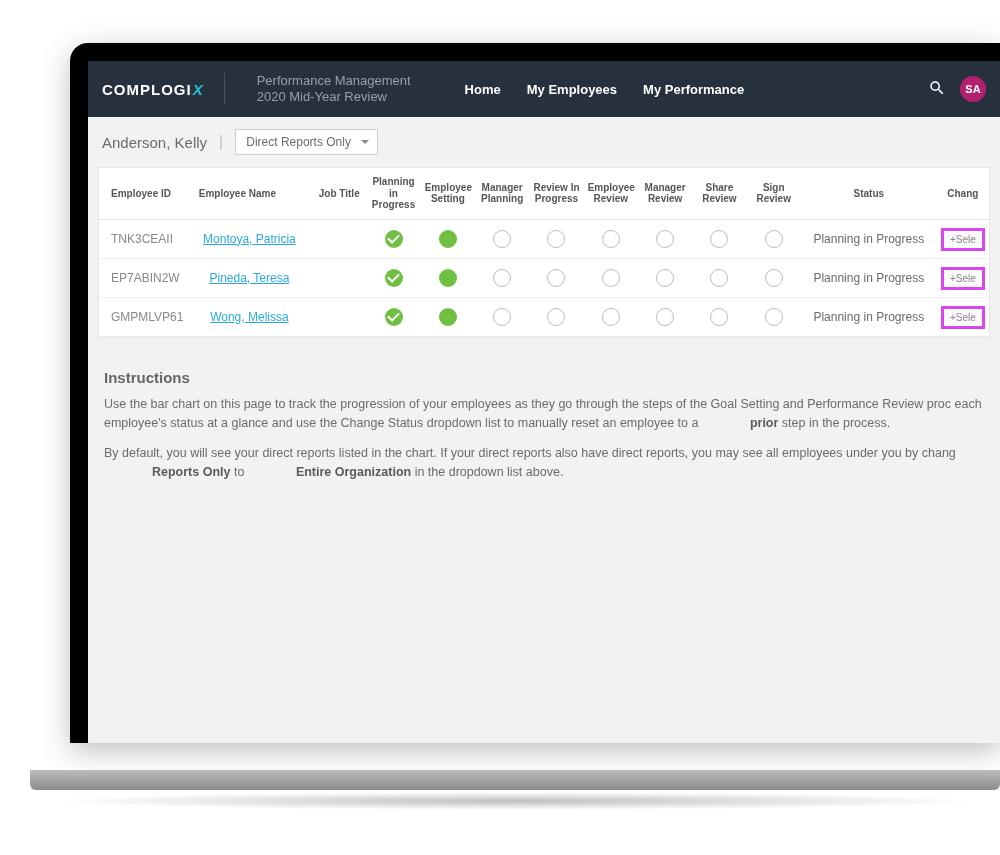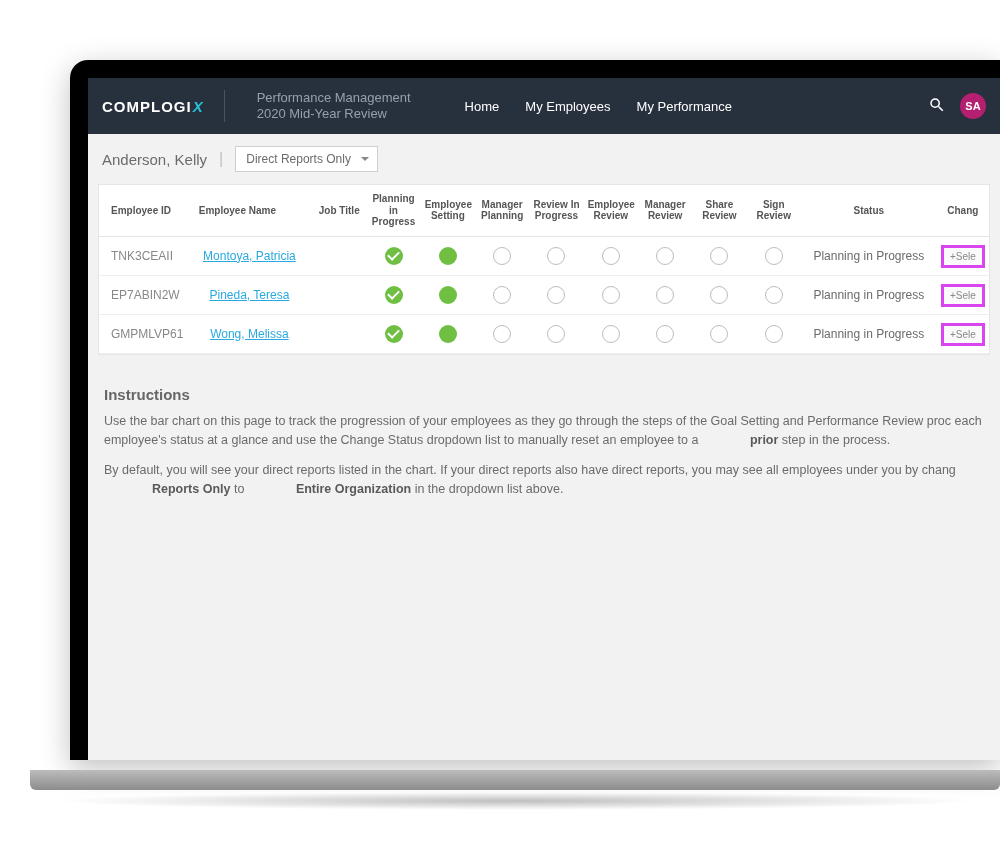--- a/index.html
+++ b/index.html
@@ -6,21 +6,21 @@
   body {
     font-family: -apple-system, BlinkMacSystemFont, "Segoe UI", Arial, sans-serif;
     background: #fff;
     width: 1000px;
     height: 855px;
     overflow: hidden;
     position: relative;
   }
   .laptop-frame {
     position: absolute;
-    top: 60px; left: 70px;
+    top: 43px; left: 70px;
     width: 930px; height: 700px;
     background: #000;
     border-radius: 18px 0 0 0;
     padding: 18px 0 0 18px;
     box-shadow: 0 8px 30px rgba(0,0,0,0.25);
   }
   .screen {
     width: 100%; height: 100%;
     background: #f2f2f2;
     overflow: hidden;
@@ -73,21 +73,21 @@
     border-left: 1px solid #4a5462;
     padding-left: 32px;
     color: #96a0ad;
     font-size: 13px;
     line-height: 1.25;
   }
   .header-nav {
     display: flex;
     gap: 26px;
     margin-left: 34px;
-    font-weight: 400;
+    font-weight: 700;
   }
   .header-nav a { color: #fff; text-decoration: none; cursor: pointer; }
   .header-right {
     margin-left: auto;
     display: flex;
     align-items: center;
     gap: 14px;
   }
   .search-icon svg { width: 18px; height: 18px; fill: #fff; }
   .avatar {

